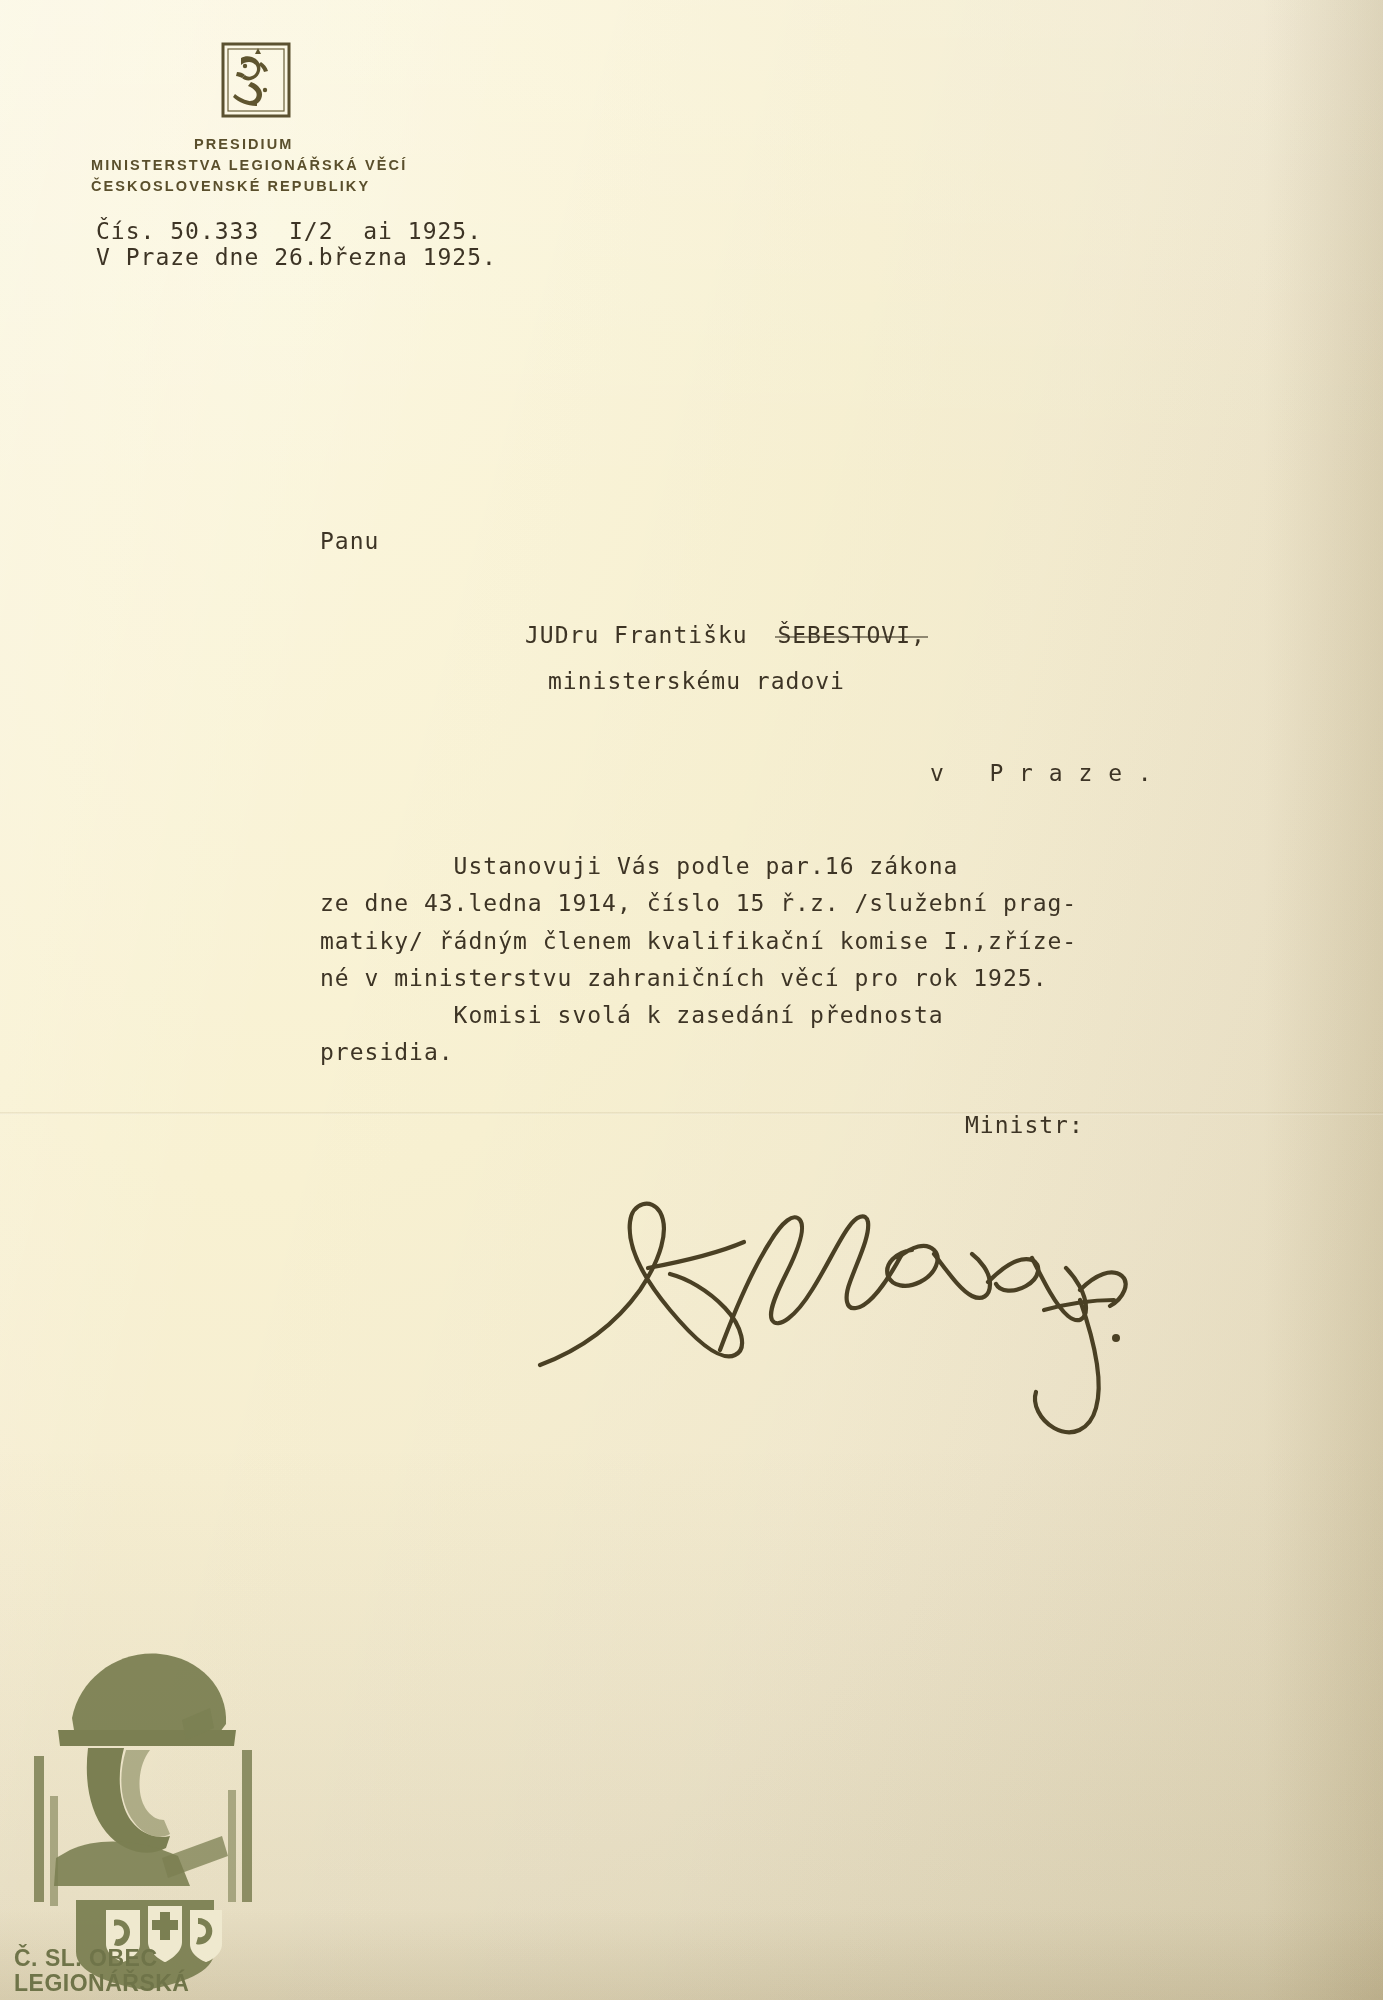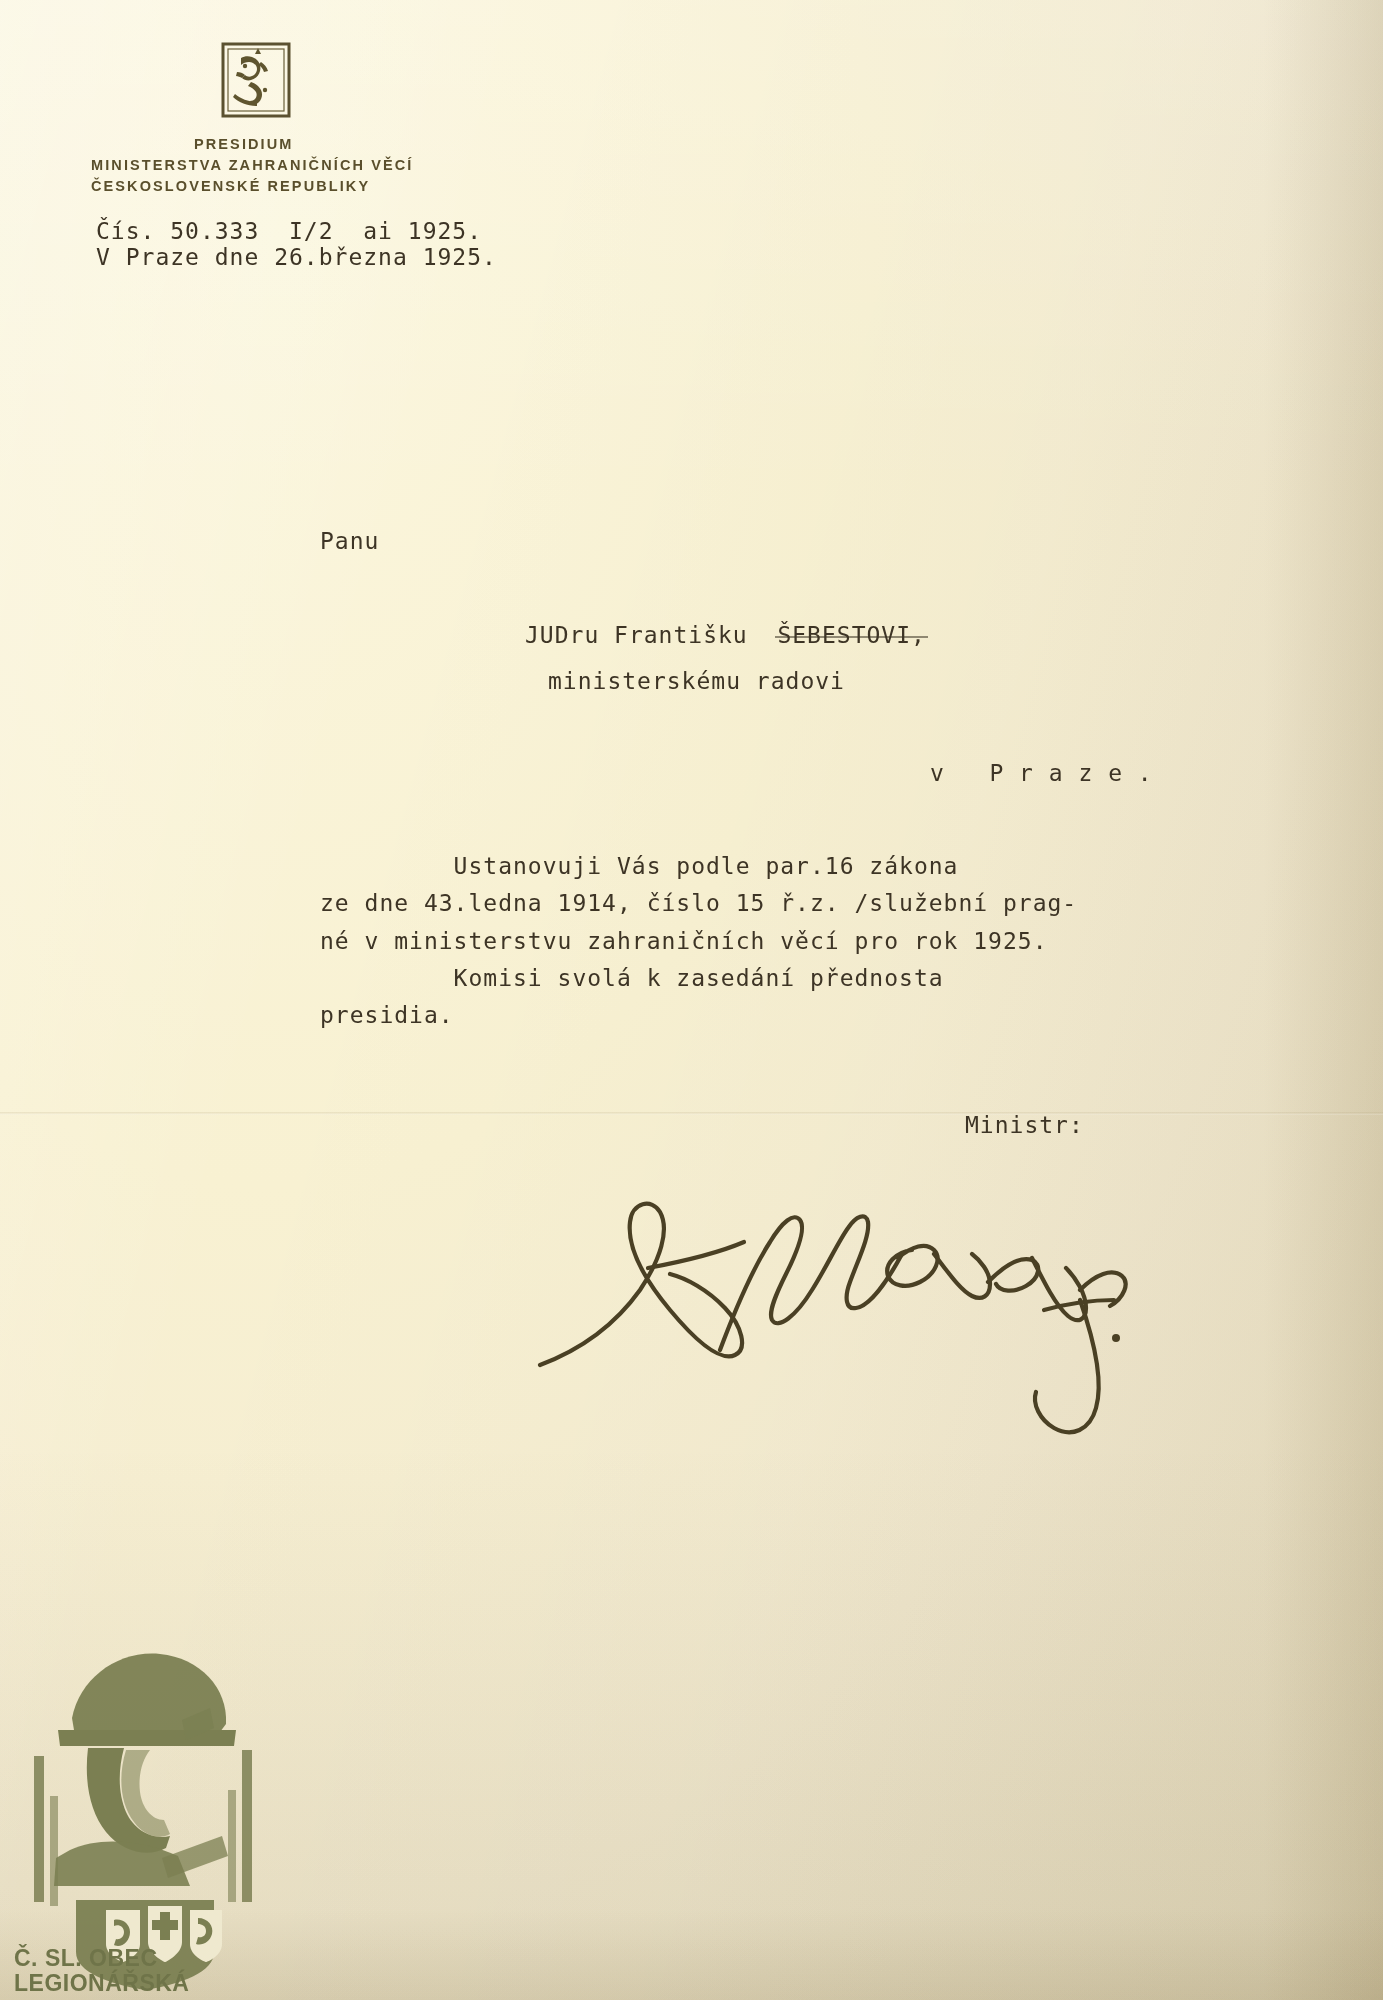--- a/index.html
+++ b/index.html
@@ -181,38 +181,39 @@
           <path d="M40 20c3 2 6 5 7 9l-4 1c-1-3-3-6-6-7z"></path>
           <circle cx="24" cy="24" r="2.2"></circle>
           <circle cx="44" cy="48" r="2.2"></circle>
           <path d="M14 52c6 5 14 8 22 8l0 4c-9 0-18-3-24-9z"></path>
           <path d="M34 12l3-6 3 6z"></path>
         </g>
       </svg>
     </div>
     <div class="letterhead-lines">
       <div class="lh-line l1">PRESIDIUM</div>
-      <div class="lh-line l2">MINISTERSTVA ZAHRANIČNÍCH VĚCÍ</div>
+      <div class="lh-line l2">MINISTERSTVA LEGIONÁŘSKÁ VĚCÍ</div>
       <div class="lh-line l3">ČESKOSLOVENSKÉ REPUBLIKY</div>
     </div>
   </div>
 
   <div class="ref-row">
     <div class="tw">Čís. 50.333  I/2  ai 1925.</div>
     <div class="tw ref-right">V Praze dne 26.března 1925.</div>
   </div>
 
   <div class="tw addr-panu">Panu</div>
   <div class="tw addr-name"><span>JUDru Františku  </span><span class="strike">ŠEBESTOVI,</span></div>
   <div class="tw addr-title">ministerskému radovi</div>
   <div class="tw addr-city">v   P r a z e .</div>
 
   <div class="body-block">
     <div class="tw">         Ustanovuji Vás podle par.16 zákona</div>
     <div class="tw">ze dne 43.ledna 1914, číslo 15 ř.z. /služební prag-</div>
+    <div class="tw">matiky/ řádným členem kvalifikační komise I.,zříze-</div>
     <div class="tw">né v ministerstvu zahraničních věcí pro rok 1925.</div>
     <div class="tw">         Komisi svolá k zasedání přednosta</div>
     <div class="tw">presidia.</div>
   </div>
 
   <div class="tw minister-label">Ministr:</div>
 
   <div class="signature">
     <svg viewBox="0 0 620 330" width="620" height="330" aria-hidden="true">
       <g fill="none" stroke="#4a4024" stroke-width="4.2" stroke-linecap="round" stroke-linejoin="round">

